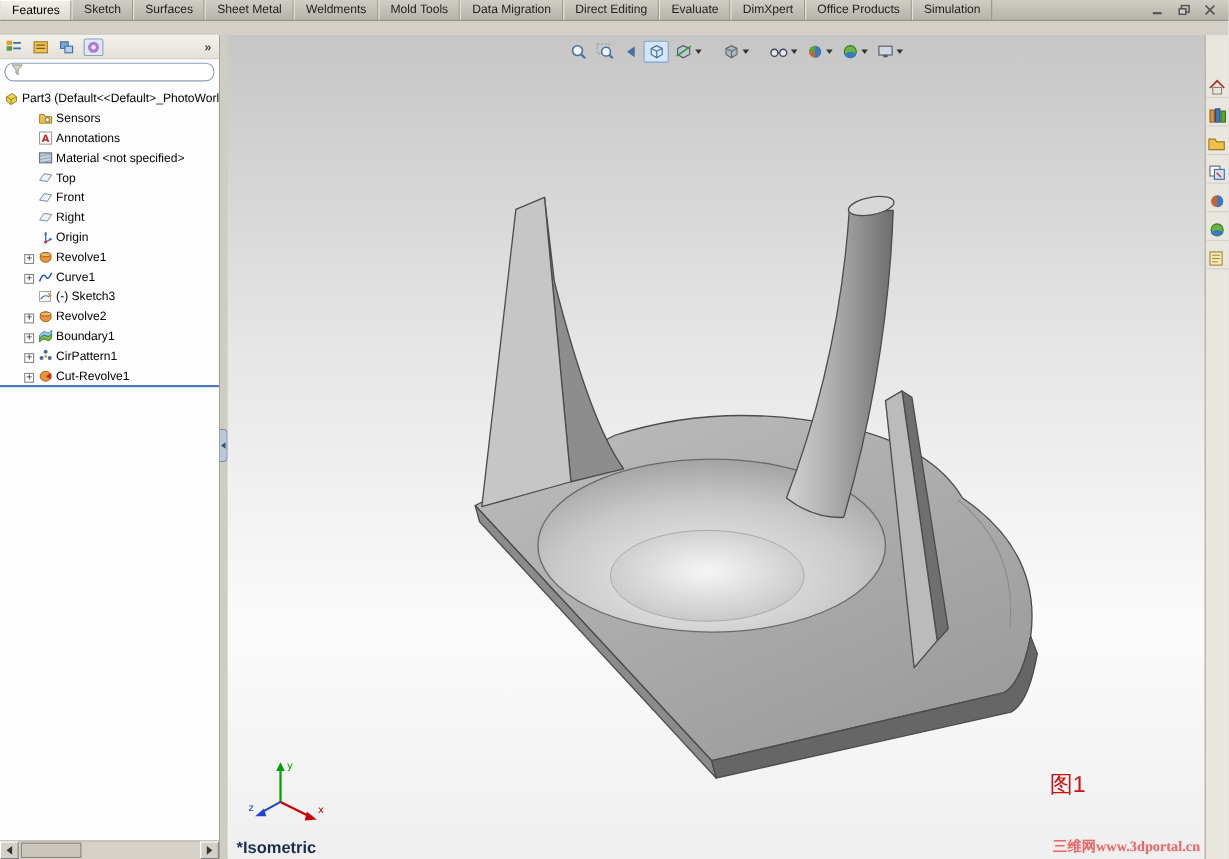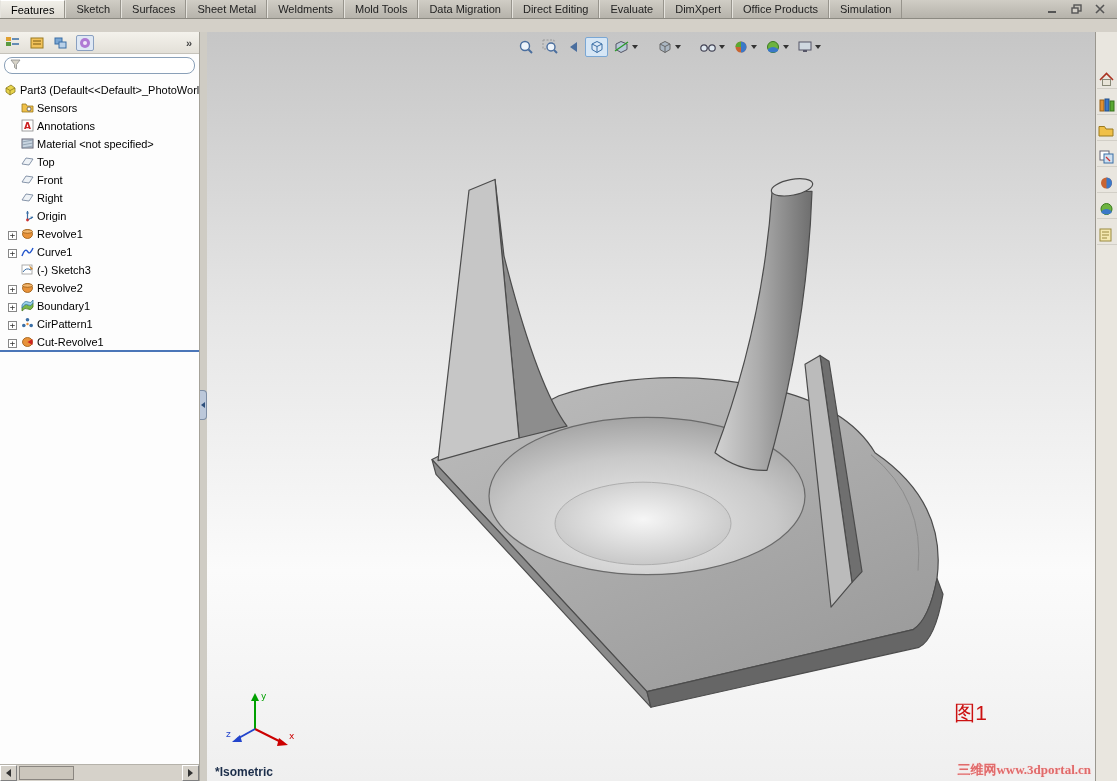--- a/index.html
+++ b/index.html
@@ -27,21 +27,21 @@
   .pt-icon { width:18px; height:16px; display:flex; align-items:center; justify-content:center; }
   .pt-icon.pressed { border:1px solid #8aa0c0; background:#dfe8f4; border-radius:2px; }
   .pt-overflow { margin-left:auto; color:#444; font-weight:bold; padding:0 3px; }
   .filter-row { height:22px; flex:0 0 22px; display:flex; align-items:center; padding:2px 4px; background:#fdfdfd; }
   .filter-box { flex:1; height:17px; border:1px solid #8aa0b8; border-radius:8px; background:#fff;
     display:flex; align-items:center; padding:0 5px; gap:4px; }
   .filter-box input { border:none; outline:none; flex:1; font-size:11px; background:transparent; }
 
   .tree { flex:0 0 auto; padding-top:2px; }
   .tree-row { height:18px; display:flex; align-items:flex-end; padding-left:3px; gap:3px; white-space:nowrap; cursor:default; }
-  .tree-row.child { padding-left:8px; }
+  .tree-row.child { padding-left:22px; }
   .expander { width:9px; height:9px; flex:0 0 9px; border:1px solid #888; background:#fff;
     font-size:9px; line-height:7px; text-align:center; color:#333; font-family:"DejaVu Sans Mono",monospace; }
   .exp-spacer { width:9px; flex:0 0 9px; }
   .ticon { width:14px; height:13px; flex:0 0 14px; display:flex; align-items:center; justify-content:center; }
   .tlabel { color:#000; }
   .tree-splitter { height:3px; border-top:2px solid #4a76b8; margin-top:2px; }
   .panel-fill { flex:1; background:#fdfdfd; }
   .panel-scrollbar { height:17px; flex:0 0 17px; background:#d6d2ca; border-top:1px solid #b5b2aa;
     display:flex; align-items:stretch; }
   .sb-btn { width:17px; flex:0 0 17px; background:#d4d0c8; border:1px solid #fff;
@@ -63,21 +63,21 @@
     background:linear-gradient(180deg,#c6c6c6 0%,#e6e6e6 38%,#fbfbfb 72%,#efefef 100%); }
   .model-svg { position:absolute; inset:0; width:100%; height:100%; }
 
   .hud { position:absolute; top:5px; left:308px; display:flex; align-items:center; gap:2px; }
   .hud-btn { height:20px; display:flex; align-items:center; padding:0 2px; gap:2px; border:1px solid transparent; border-radius:2px; }
   .hud-btn.active { background:#d6e6f5; border-color:#7aa7d4; }
   .caret { width:0; height:0; border-left:3px solid transparent; border-right:3px solid transparent; border-top:4px solid #333; }
   .hud-gap { width:8px; }
 
   .triad { position:absolute; left:18px; bottom:28px; }
-  .view-label { position:absolute; left:8px; bottom:2px; color:#1c2e4a; font-weight:bold; font-size:12px; }
+  .view-label { position:absolute; left:8px; bottom:2px; color:#1c2e4a; font-weight:bold; font-size:15px; }
   .figure-label { position:absolute; right:108px; bottom:54px; color:#cc1111; font-size:21px; }
   .watermark { position:absolute; right:4px; bottom:2px; color:#e06b6b; font-size:13px; font-weight:bold;
     text-shadow:0 0 2px #ffd8d8;font-family:Liberation Serif, serif; }
 
   
   .taskpane { width:22px; flex:0 0 22px; background:#e9e6df; border-left:1px solid #9a978f;
     display:flex; flex-direction:column; align-items:center; padding-top:38px; gap:7px; }
   .tp-icon { width:20px; height:19px; display:flex; align-items:center; justify-content:center;
     border-bottom:1px solid #d2cfc7; }
 </style>

